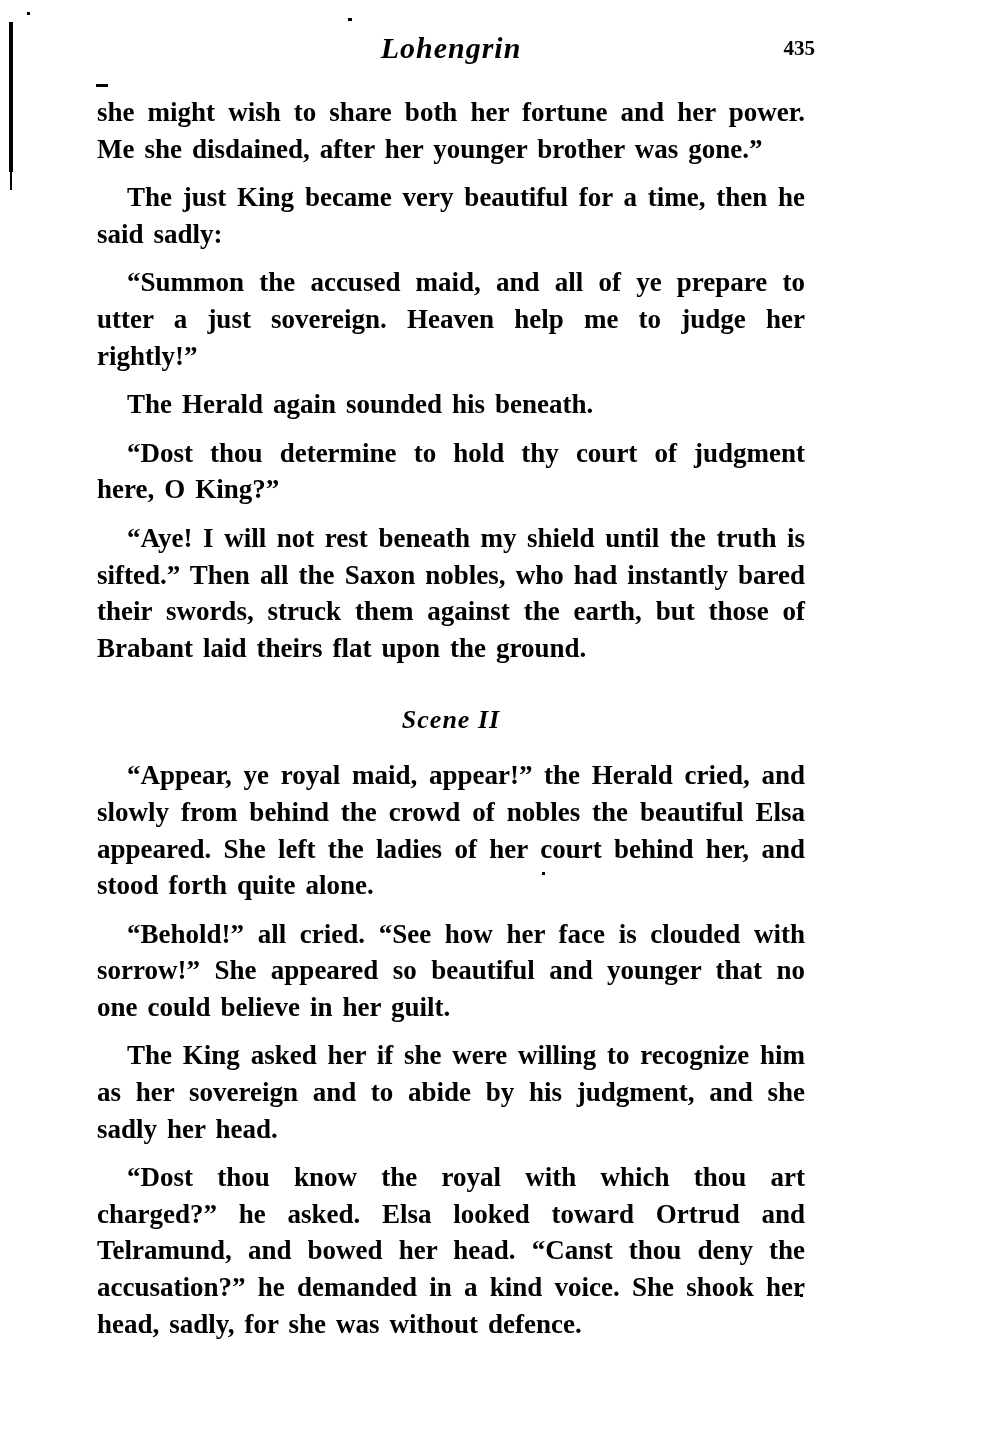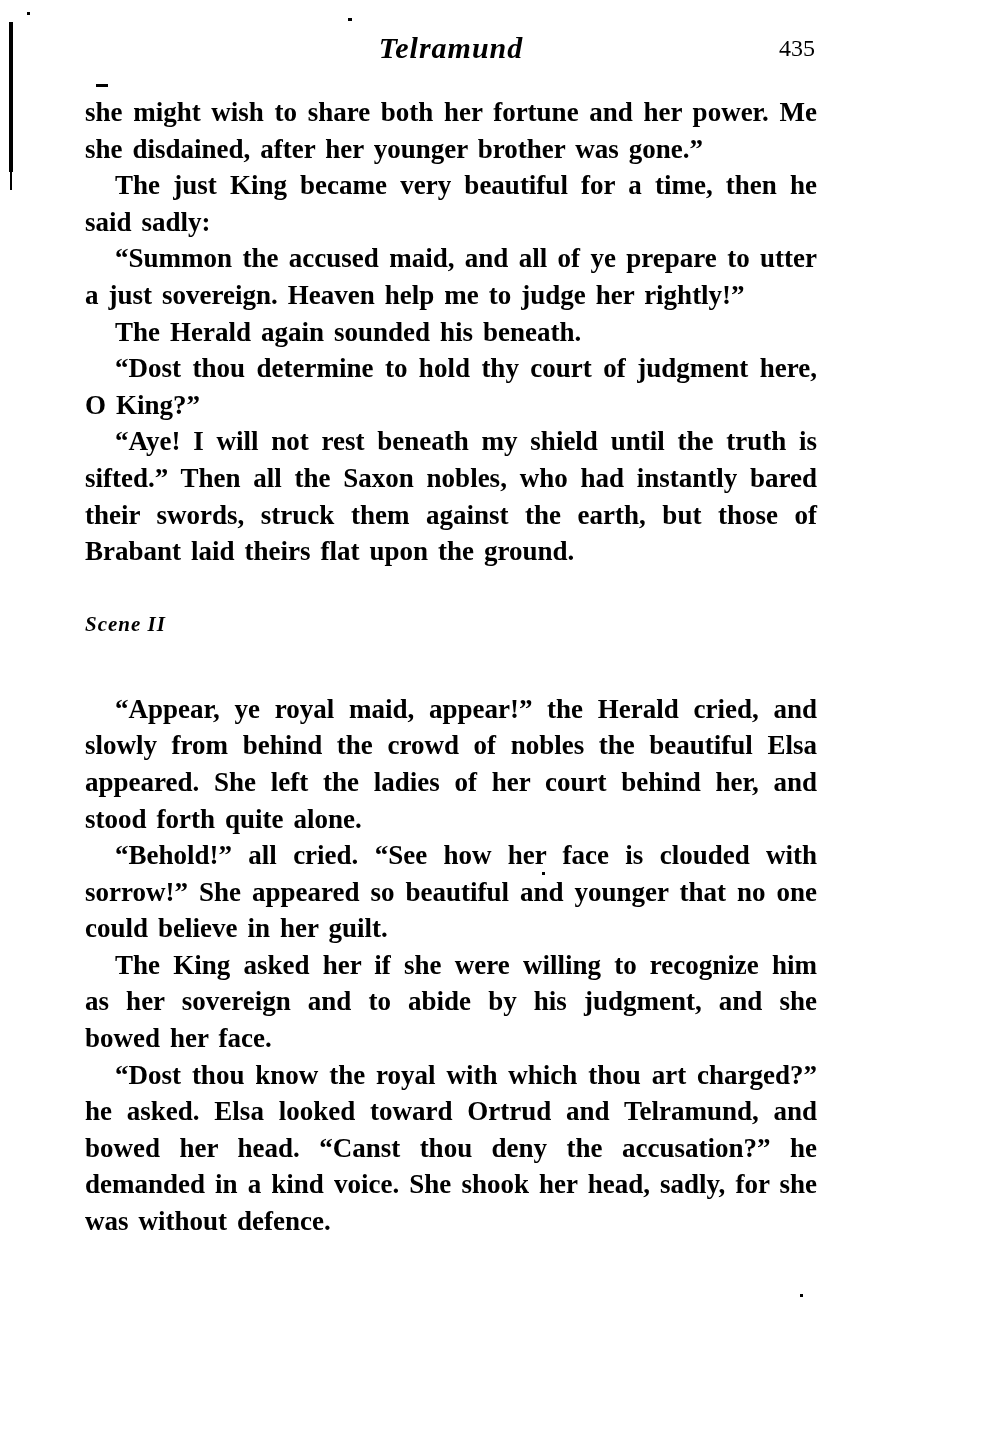--- a/index.html
+++ b/index.html
@@ -45,76 +45,76 @@
     font-style: italic;
     font-weight: bold;
     font-size: 30px;
     line-height: 40px;
     letter-spacing: 1px;
   }
   .page-number {
     position: absolute;
     right: 2px;
     top: 0;
-    font-weight: normal;
-    font-size: 24px;
+    font-weight: bold;
+    font-size: 21px;
     line-height: 40px;
   }
   .body-text p {
-    margin: 0;
+    margin: 12px;
     font-size: 27px;
     font-weight: bold;
     line-height: 36.6px;
     text-align: justify;
     text-indent: 30px;
     word-spacing: 0.12em;
   }
   .body-text p.no-indent {
     text-indent: 0;
   }
   .scene-heading {
-    margin: 36px 0 49px 0;
-    text-align: left;
+    margin: 36px 0 19px 0;
+    text-align: center;
     font-style: italic;
     font-weight: bold;
-    font-size: 21px;
+    font-size: 26px;
     line-height: 36px;
     letter-spacing: 1px;
   }
 </style>
 </head>
 <body>
 
 <div class="page">
 
   <div class="artifact binding-line"></div>
   <div class="artifact binding-tail"></div>
   <div class="artifact speck-top-left"></div>
   <div class="artifact speck-top-center"></div>
   <div class="artifact speck-above-first-word"></div>
   <div class="artifact speck-mid-right"></div>
   <div class="artifact speck-bottom-right"></div>
 
   <div class="content">
 
     <div class="page-header">
-      <div class="book-title">Telramund</div>
+      <div class="book-title">Lohengrin</div>
       <div class="page-number">435</div>
     </div>
 
     <div class="body-text">
       <p class="no-indent">she might wish to share both her fortune and her power.  Me she disdained, after her younger brother was gone.”</p>
       <p>The just King became very beautiful for a time, then he said sadly:</p>
       <p>“Summon the accused maid, and all of ye prepare to utter a just sovereign.  Heaven help me to judge her rightly!”</p>
       <p>The Herald again sounded his beneath.</p>
       <p>“Dost thou determine to hold thy court of judgment here, O King?”</p>
       <p>“Aye!  I will not rest beneath my shield until the truth is sifted.”  Then all the Saxon nobles, who had instantly bared their swords, struck them against the earth, but those of Brabant laid theirs flat upon the ground.</p>
 
       <div class="scene-heading">Scene II</div>
 
       <p>“Appear, ye royal maid, appear!” the Herald cried, and slowly from behind the crowd of nobles the beautiful Elsa appeared.  She left the ladies of her court behind her, and stood forth quite alone.</p>
       <p>“Behold!” all cried.  “See how her face is clouded with sorrow!”  She appeared so beautiful and younger that no one could believe in her guilt.</p>
-      <p>The King asked her if she were willing to recognize him as her sovereign and to abide by his judgment, and she bowed her face.</p>
+      <p>The King asked her if she were willing to recognize him as her sovereign and to abide by his judgment, and she sadly her head.</p>
       <p>“Dost thou know the royal with which thou art charged?” he asked.  Elsa looked toward Ortrud and Telramund, and bowed her head.  “Canst thou deny the accusation?” he demanded in a kind voice.  She shook her head, sadly, for she was without defence.</p>
     </div>
 
   </div>
 </div>
 
 </body></html>

